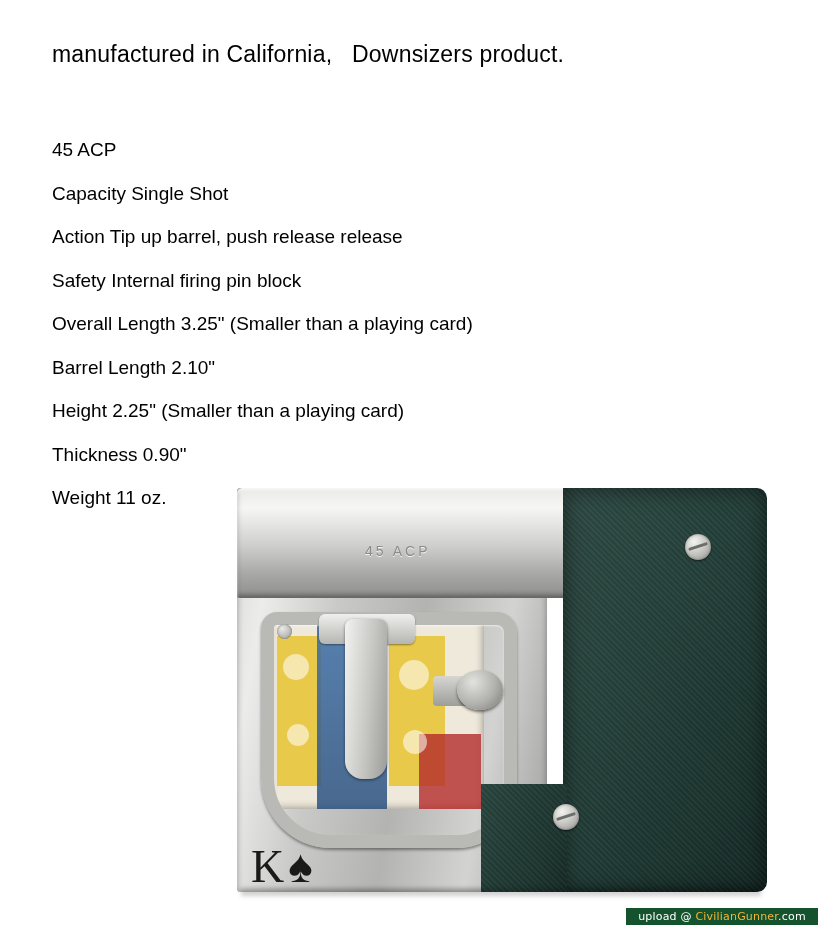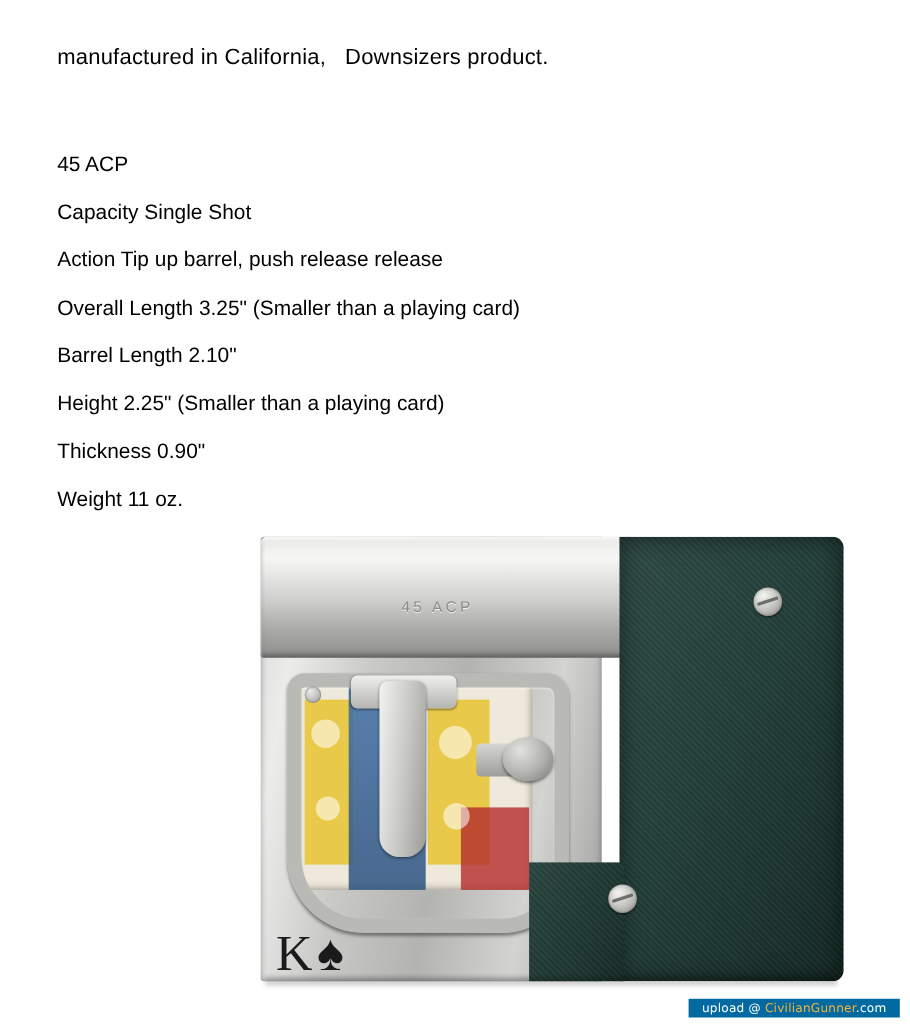--- a/index.html
+++ b/index.html
@@ -21,21 +21,21 @@
     left: 0; top: 0;
     width: 827px;
     height: 936px;
   }
 
   
   .intro {
     position: absolute;
     left: 52px;
     top: 41px;
-    font-size: 20px;
+    font-size: 23px;
     letter-spacing: 0.2px;
     white-space: pre;
   }
 
   .spec-list {
     position: absolute;
     left: 52px;
     top: 128px;
     width: 640px;
   }
@@ -276,21 +276,21 @@
     filter: blur(2px);
   }
 
   
   #watermark {
     position: absolute;
     left: 626px;
     top: 908px;
     width: 192px;
     height: 17px;
-    background: #0369a1;
+    background: #14532d;
     color: #ffffff;
     font-size: 11px;
     font-family: "DejaVu Sans", sans-serif;
     line-height: 17px;
     text-align: center;
     letter-spacing: 0.2px;
     white-space: pre;
   }
   #watermark .wm-accent { color: #f3b43a; }
 </style>
@@ -298,20 +298,21 @@
 <body>
 
 <div id="page">
 
   <div class="intro">manufactured in California,   Downsizers product.</div>
 
   <div class="spec-list">
     <div class="spec-line">45 ACP</div>
     <div class="spec-line">Capacity Single Shot</div>
     <div class="spec-line">Action Tip up barrel, push release release</div>
+    <div class="spec-line">Safety Internal firing pin block</div>
     <div class="spec-line">Overall Length 3.25" (Smaller than a playing card)</div>
     <div class="spec-line">Barrel Length 2.10"</div>
     <div class="spec-line">Height 2.25" (Smaller than a playing card)</div>
     <div class="spec-line">Thickness 0.90"</div>
     <div class="spec-line">Weight 11 oz.</div>
   </div>
 
   <div id="photo">
 
     <div class="card"></div>

